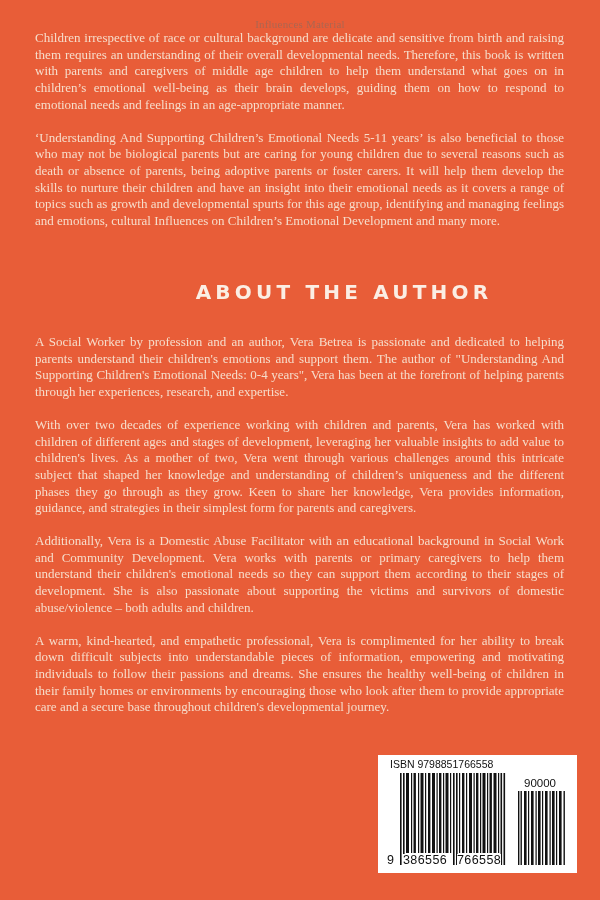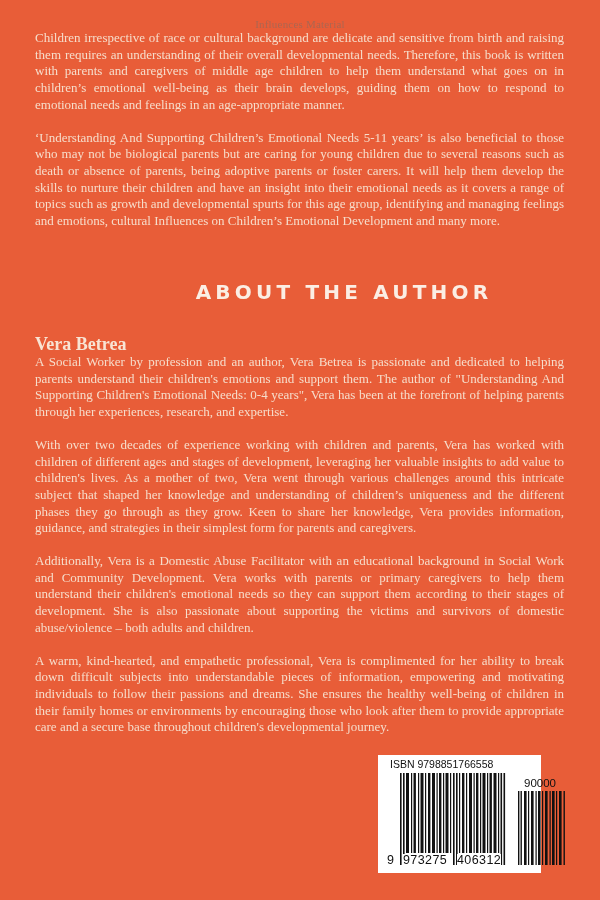--- a/index.html
+++ b/index.html
@@ -64,21 +64,21 @@
       font-weight: bold;
       font-size: 18px;
       line-height: 20px;
       color: #F8E4D4;
       margin: 0 0 0 0;
     }
     .barcode-box {
       position: absolute;
       left: 378px;
       top: 755px;
-      width: 163px;
+      width: 199px;
       height: 118px;
       background: #FFFFFF;
       box-sizing: border-box;
     }
     .isbn-label {
       position: absolute;
       left: 12px;
       top: 3px;
       font-family: "Liberation Sans", "DejaVu Sans", sans-serif;
       font-size: 10.5px;
@@ -119,21 +119,20 @@
 
 <div class="content">
   <p class="body-text">Children irrespective of race or cultural background are delicate and sensitive from birth and raising them requires an understanding of their overall developmental needs. Therefore, this book is written with parents and caregivers of middle age children to help them understand what goes on in children’s emotional well-being as their brain develops, guiding them on how to respond to emotional needs and feelings in an age-appropriate manner.</p>
   <div class="para-gap"></div>
   <p class="body-text">‘Understanding And Supporting Children’s Emotional Needs 5-11 years’ is also beneficial to those who may not be biological parents but are caring for young children due to several reasons such as death or absence of parents, being adoptive parents or foster carers. It will help them develop the skills to nurture their children and have an insight into their emotional needs as it covers a range of topics such as growth and developmental spurts for this age group, identifying and managing feelings and emotions, cultural Influences on Children’s Emotional Development and many more.</p>
 </div>
 
 <div class="heading">ABOUT THE AUTHOR</div>
 
 <div class="author-block">
-  <div class="author-name">Vera Betrea</div>
   <p class="body-text">A Social Worker by profession and an author, Vera Betrea is passionate and dedicated to helping parents understand their children's emotions and support them. The author of "Understanding And Supporting Children's Emotional Needs: 0-4 years", Vera has been at the forefront of helping parents through her experiences, research, and expertise.</p>
   <div class="para-gap"></div>
   <p class="body-text">With over two decades of experience working with children and parents, Vera has worked with children of different ages and stages of development, leveraging her valuable insights to add value to children's lives. As a mother of two, Vera went through various challenges around this intricate subject that shaped her knowledge and understanding of children’s uniqueness and the different phases they go through as they grow. Keen to share her knowledge, Vera provides information, guidance, and strategies in their simplest form for parents and caregivers.</p>
   <div class="para-gap"></div>
   <p class="body-text">Additionally, Vera is a Domestic Abuse Facilitator with an educational background in Social Work and Community Development. Vera works with parents or primary caregivers to help them understand their children's emotional needs so they can support them according to their stages of development. She is also passionate about supporting the victims and survivors of domestic abuse/violence – both adults and children.</p>
   <div class="para-gap"></div>
   <p class="body-text">A warm, kind-hearted, and empathetic professional, Vera is complimented for her ability to break down difficult subjects into understandable pieces of information, empowering and motivating individuals to follow their passions and dreams. She ensures the healthy well-being of children in their family homes or environments by encouraging those who look after them to provide appropriate care and a secure base throughout children's developmental journey.</p>
 </div>
 
 <div class="barcode-box">
@@ -184,15 +183,15 @@
       <rect x="164" y="36" width="1.2" height="74"></rect>
       <rect x="167" y="36" width="2.6" height="74"></rect>
       <rect x="171.5" y="36" width="1.2" height="74"></rect>
       <rect x="174" y="36" width="2.6" height="74"></rect>
       <rect x="178" y="36" width="1.2" height="74"></rect>
       <rect x="181" y="36" width="2.6" height="74"></rect>
       <rect x="185.5" y="36" width="1.4" height="74"></rect>
     </g>
   </svg>
   <div class="digits digit-lead">9</div>
-  <div class="digits digit-left">973275</div>
-  <div class="digits digit-right">406312</div>
+  <div class="digits digit-left">386556</div>
+  <div class="digits digit-right">766558</div>
 </div>
 
 </body></html>

